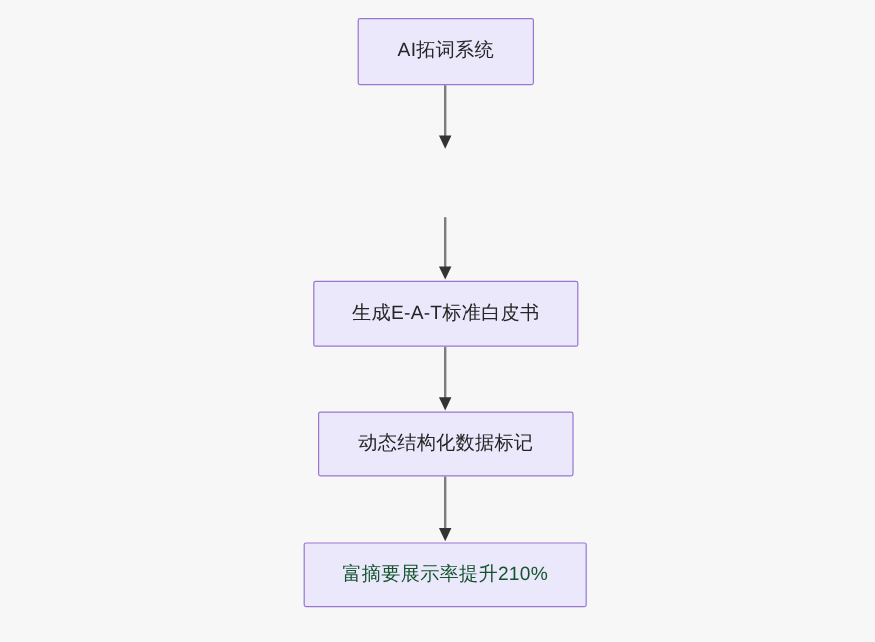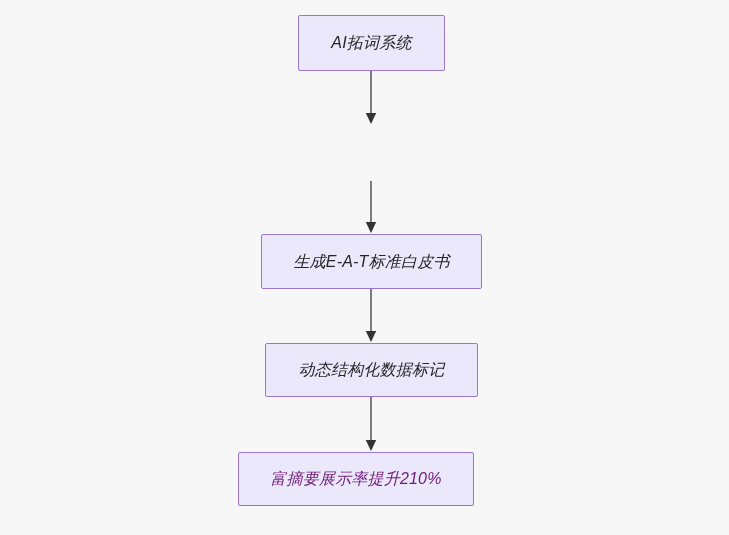--- a/index.html
+++ b/index.html
@@ -10,21 +10,20 @@
     width: 729px;
     height: 535px;
     background: #f7f7f8;
     font-family: "Liberation Sans", "DejaVu Sans", sans-serif;
     overflow: hidden;
   }
   #flowchart-canvas {
     position: relative;
     width: 606px;
     height: 535px;
-    font-style: italic;
   }
   .node {
     position: absolute;
     box-sizing: border-box;
     background: #ebe8fc;
     border: 1.4px solid #9a76d1;
     border-radius: 2px;
     display: flex;
     align-items: center;
     justify-content: center;
@@ -85,17 +84,17 @@
 
 
   <div class="node" style="left: 265px; top: 343px; width: 213px; height: 54px; background: rgb(235, 232, 252); border-color: rgb(154, 118, 209); color: rgb(37, 37, 37);">
     <span class="node-label">动态结构化数据标记</span>
   </div>
 
   <div class="node" style="left: 261px; top: 234px; width: 221px; height: 55px; background: rgb(235, 232, 252); border-color: rgb(154, 118, 209); color: rgb(37, 37, 37);">
     <span class="node-label">生成E-A-T标准白皮书</span>
   </div>
 
-  <div class="node" style="left: 238px; top: 452px; width: 236px; height: 54px; background: rgb(235, 232, 252); border-color: rgb(154, 118, 209); color: #701a75;">
+  <div class="node" style="left: 253px; top: 452px; width: 236px; height: 54px; background: rgb(235, 232, 252); border-color: rgb(154, 118, 209); color: #14532d;">
     <span class="node-label">富摘要展示率提升210%</span>
   </div>
 
 </div>
 
 </body></html>

